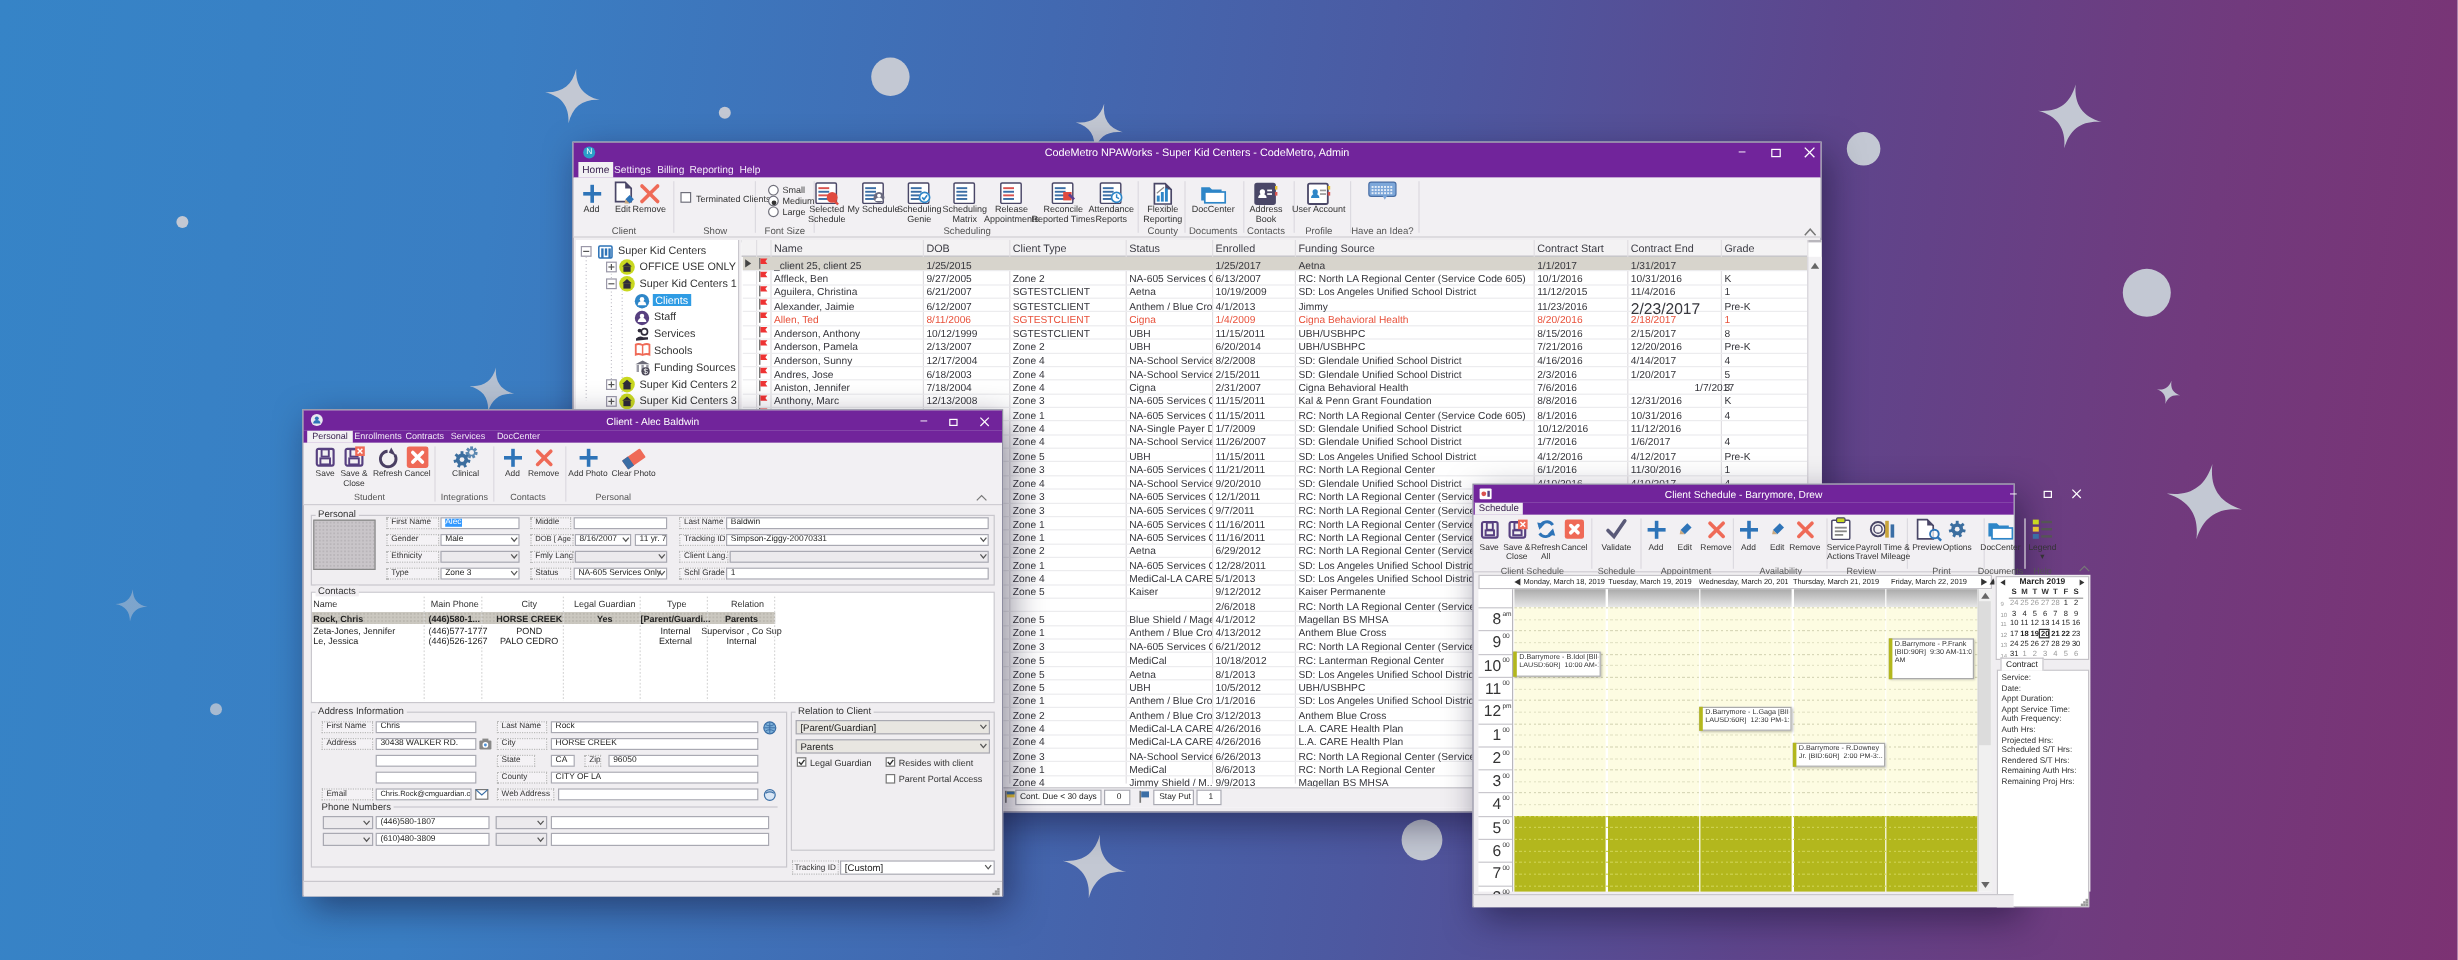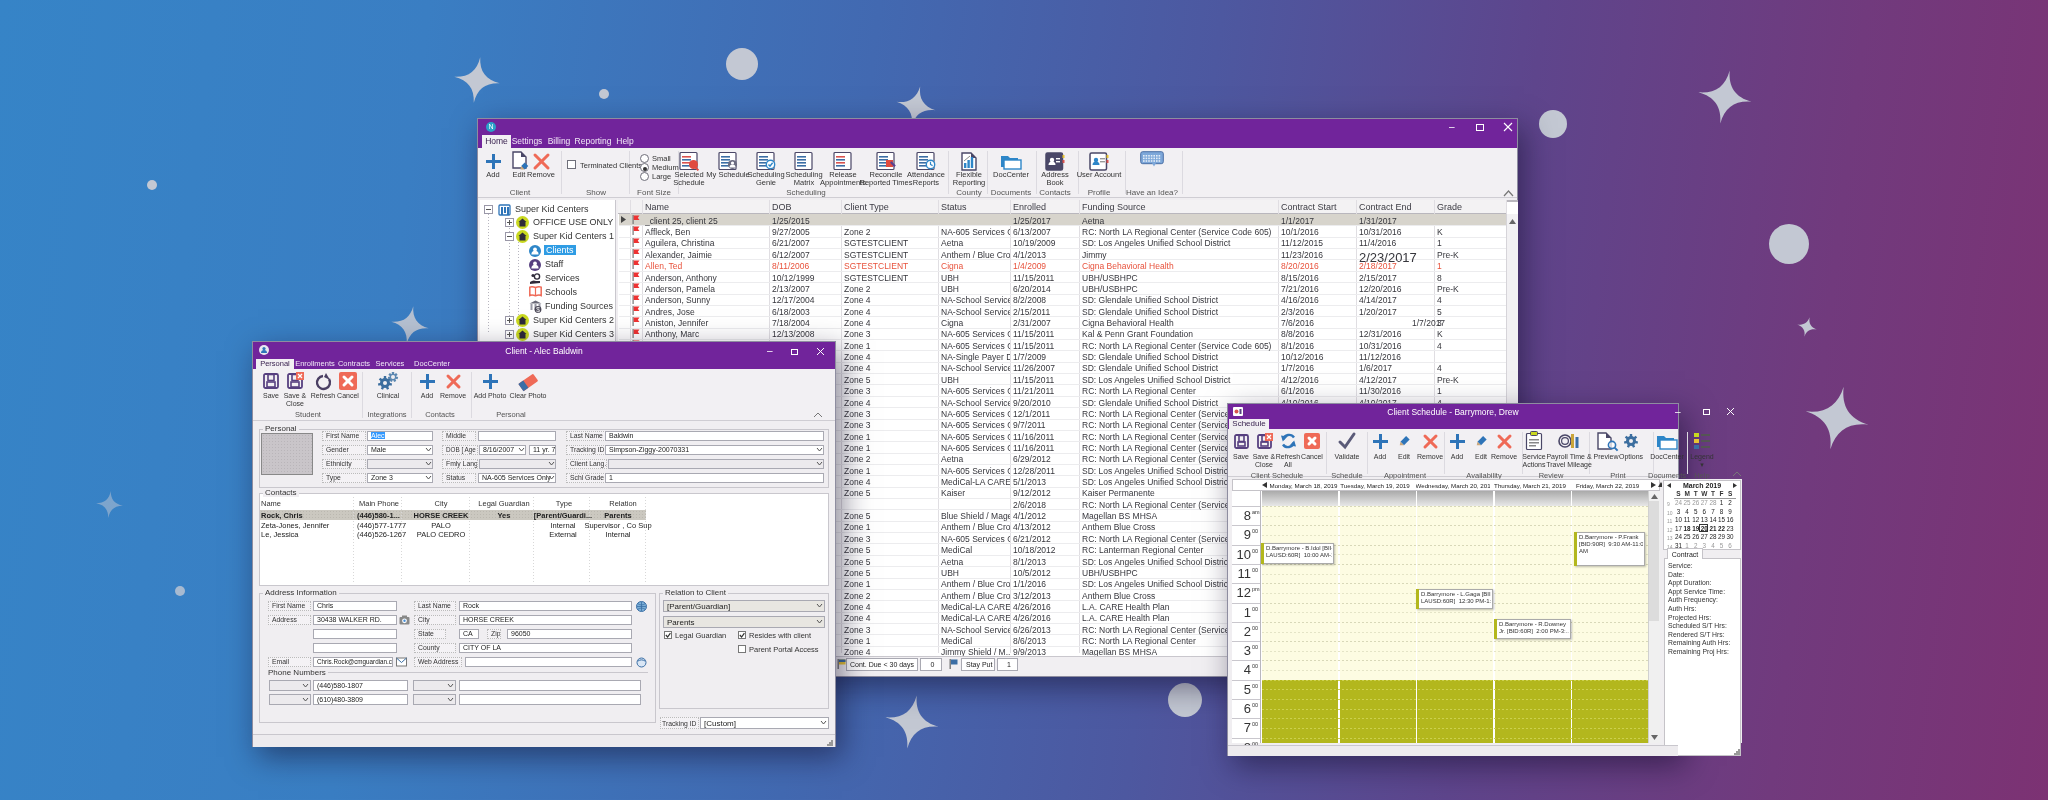--- a/index.html
+++ b/index.html
@@ -49,20 +49,21 @@
 <svg class="abs" style="left:1805px;top:386px" width="64" height="64" viewBox="0 0 100 100">
     <path d="M50 0 C53 31 69 47 100 50 C69 53 53 69 50 100 C47 69 31 53 0 50 C31 47 47 31 50 0 Z" fill="#c3c8d3" opacity="1.00" transform="rotate(12 50 50)"></path>
   </svg>
 <svg class="abs" style="left:885px;top:695px" width="54" height="54" viewBox="0 0 100 100">
     <path d="M50 0 C53 31 69 47 100 50 C69 53 53 69 50 100 C47 69 31 53 0 50 C31 47 47 31 50 0 Z" fill="#c3c8d3" opacity="1.00" transform="rotate(10 50 50)"></path>
   </svg>
 <div class="abs" style="left:1168px;top:683px;width:34px;height:34px;border-radius:50%;background:#c3c8d3;opacity:1.00"></div>
 <div class="win" style="left:477px;top:118px;width:1041px;height:559px">
 <div class="tbar" style="height:16px"></div>
 <div class="abs" style="left:8px;top:3px;width:10px;height:10px;border-radius:50%;background:#2aa0c8;color:#fff;font-size:7px;text-align:center;line-height:10px">N</div>
+<div class="ttl t" style="top:3px;font-size:9px">CodeMetro NPAWorks - Super Kid Centers - CodeMetro, Admin</div>
 <div class="wbtn t" style="left:971px;top:2px;font-size:10px">–</div>
 <svg class="abs" style="left:998px;top:5px" width="8" height="7" viewBox="0 0 8 7">
       <rect x="0.5" y="0.5" width="7" height="6" fill="none" stroke="#fff"></rect>
     </svg>
 <svg class="abs" style="left:1026px;top:4px" width="8" height="8" viewBox="0 0 8 8">
       <g stroke="#fff" stroke-width="1.1">
         <line x1="0" y1="0" x2="8" y2="8"></line>
         <line x1="8" y1="0" x2="0" y2="8"></line>
       </g>
     </svg>
@@ -995,21 +996,21 @@
 <div class="t" style="left:342px;top:157px;width:56px;font-size:7.5px;color:#333;text-align:center">Relation</div>
 <div class="abs" style="left:7px;top:168px;width:386px;height:9.5px;background:#cbc8c0;background-image:radial-gradient(#bbb8b0 0.7px,transparent 0.7px);background-size:3px 3px"></div>
 <div class="t" style="left:8px;top:169.0px;font-size:7.5px;font-weight:bold;color:#222">Rock, Chris</div>
 <div class="t" style="left:104px;top:169.0px;width:44px;font-size:7.5px;font-weight:bold;color:#222">(446)580-1...</div>
 <div class="t" style="left:148px;top:169.0px;width:80px;font-size:7.5px;font-weight:bold;color:#222;text-align:center">HORSE CREEK</div>
 <div class="t" style="left:222px;top:169.0px;width:58px;font-size:7.5px;font-weight:bold;color:#222;text-align:center">Yes</div>
 <div class="t" style="left:280px;top:169.0px;width:60px;font-size:7.5px;font-weight:bold;color:#222;text-align:center">[Parent/Guardi...</div>
 <div class="t" style="left:330px;top:169.0px;width:70px;font-size:7.5px;font-weight:bold;color:#222;text-align:center">Parents</div>
 <div class="t" style="left:8px;top:178.5px;font-size:7.5px;font-weight:normal;color:#222">Zeta-Jones, Jennifer</div>
 <div class="t" style="left:104px;top:178.5px;width:44px;font-size:7.5px;font-weight:normal;color:#222">(446)577-1777</div>
-<div class="t" style="left:148px;top:178.5px;width:80px;font-size:7.5px;font-weight:normal;color:#222;text-align:center">PALO</div>
+<div class="t" style="left:148px;top:178.5px;width:80px;font-size:7.5px;font-weight:normal;color:#222;text-align:center">POND</div>
 <div class="t" style="left:280px;top:178.5px;width:60px;font-size:7.5px;font-weight:normal;color:#222;text-align:center">Internal</div>
 <div class="t" style="left:330px;top:178.5px;width:70px;font-size:7.5px;font-weight:normal;color:#222;text-align:center">Supervisor , Co Sup</div>
 <div class="t" style="left:8px;top:187.5px;font-size:7.5px;font-weight:normal;color:#222">Le, Jessica</div>
 <div class="t" style="left:104px;top:187.5px;width:44px;font-size:7.5px;font-weight:normal;color:#222">(446)526-1267</div>
 <div class="t" style="left:148px;top:187.5px;width:80px;font-size:7.5px;font-weight:normal;color:#222;text-align:center">PALO CEDRO</div>
 <div class="t" style="left:280px;top:187.5px;width:60px;font-size:7.5px;font-weight:normal;color:#222;text-align:center">External</div>
 <div class="t" style="left:330px;top:187.5px;width:70px;font-size:7.5px;font-weight:normal;color:#222;text-align:center">Internal</div>
 <div class="abs" style="left:100px;top:155px;width:1px;height:87px;background:linear-gradient(#d8d8d8 50%,transparent 50%);background-size:1px 3px"></div>
 <div class="abs" style="left:148px;top:155px;width:1px;height:87px;background:linear-gradient(#d8d8d8 50%,transparent 50%);background-size:1px 3px"></div>
 <div class="abs" style="left:216px;top:155px;width:1px;height:87px;background:linear-gradient(#d8d8d8 50%,transparent 50%);background-size:1px 3px"></div>

